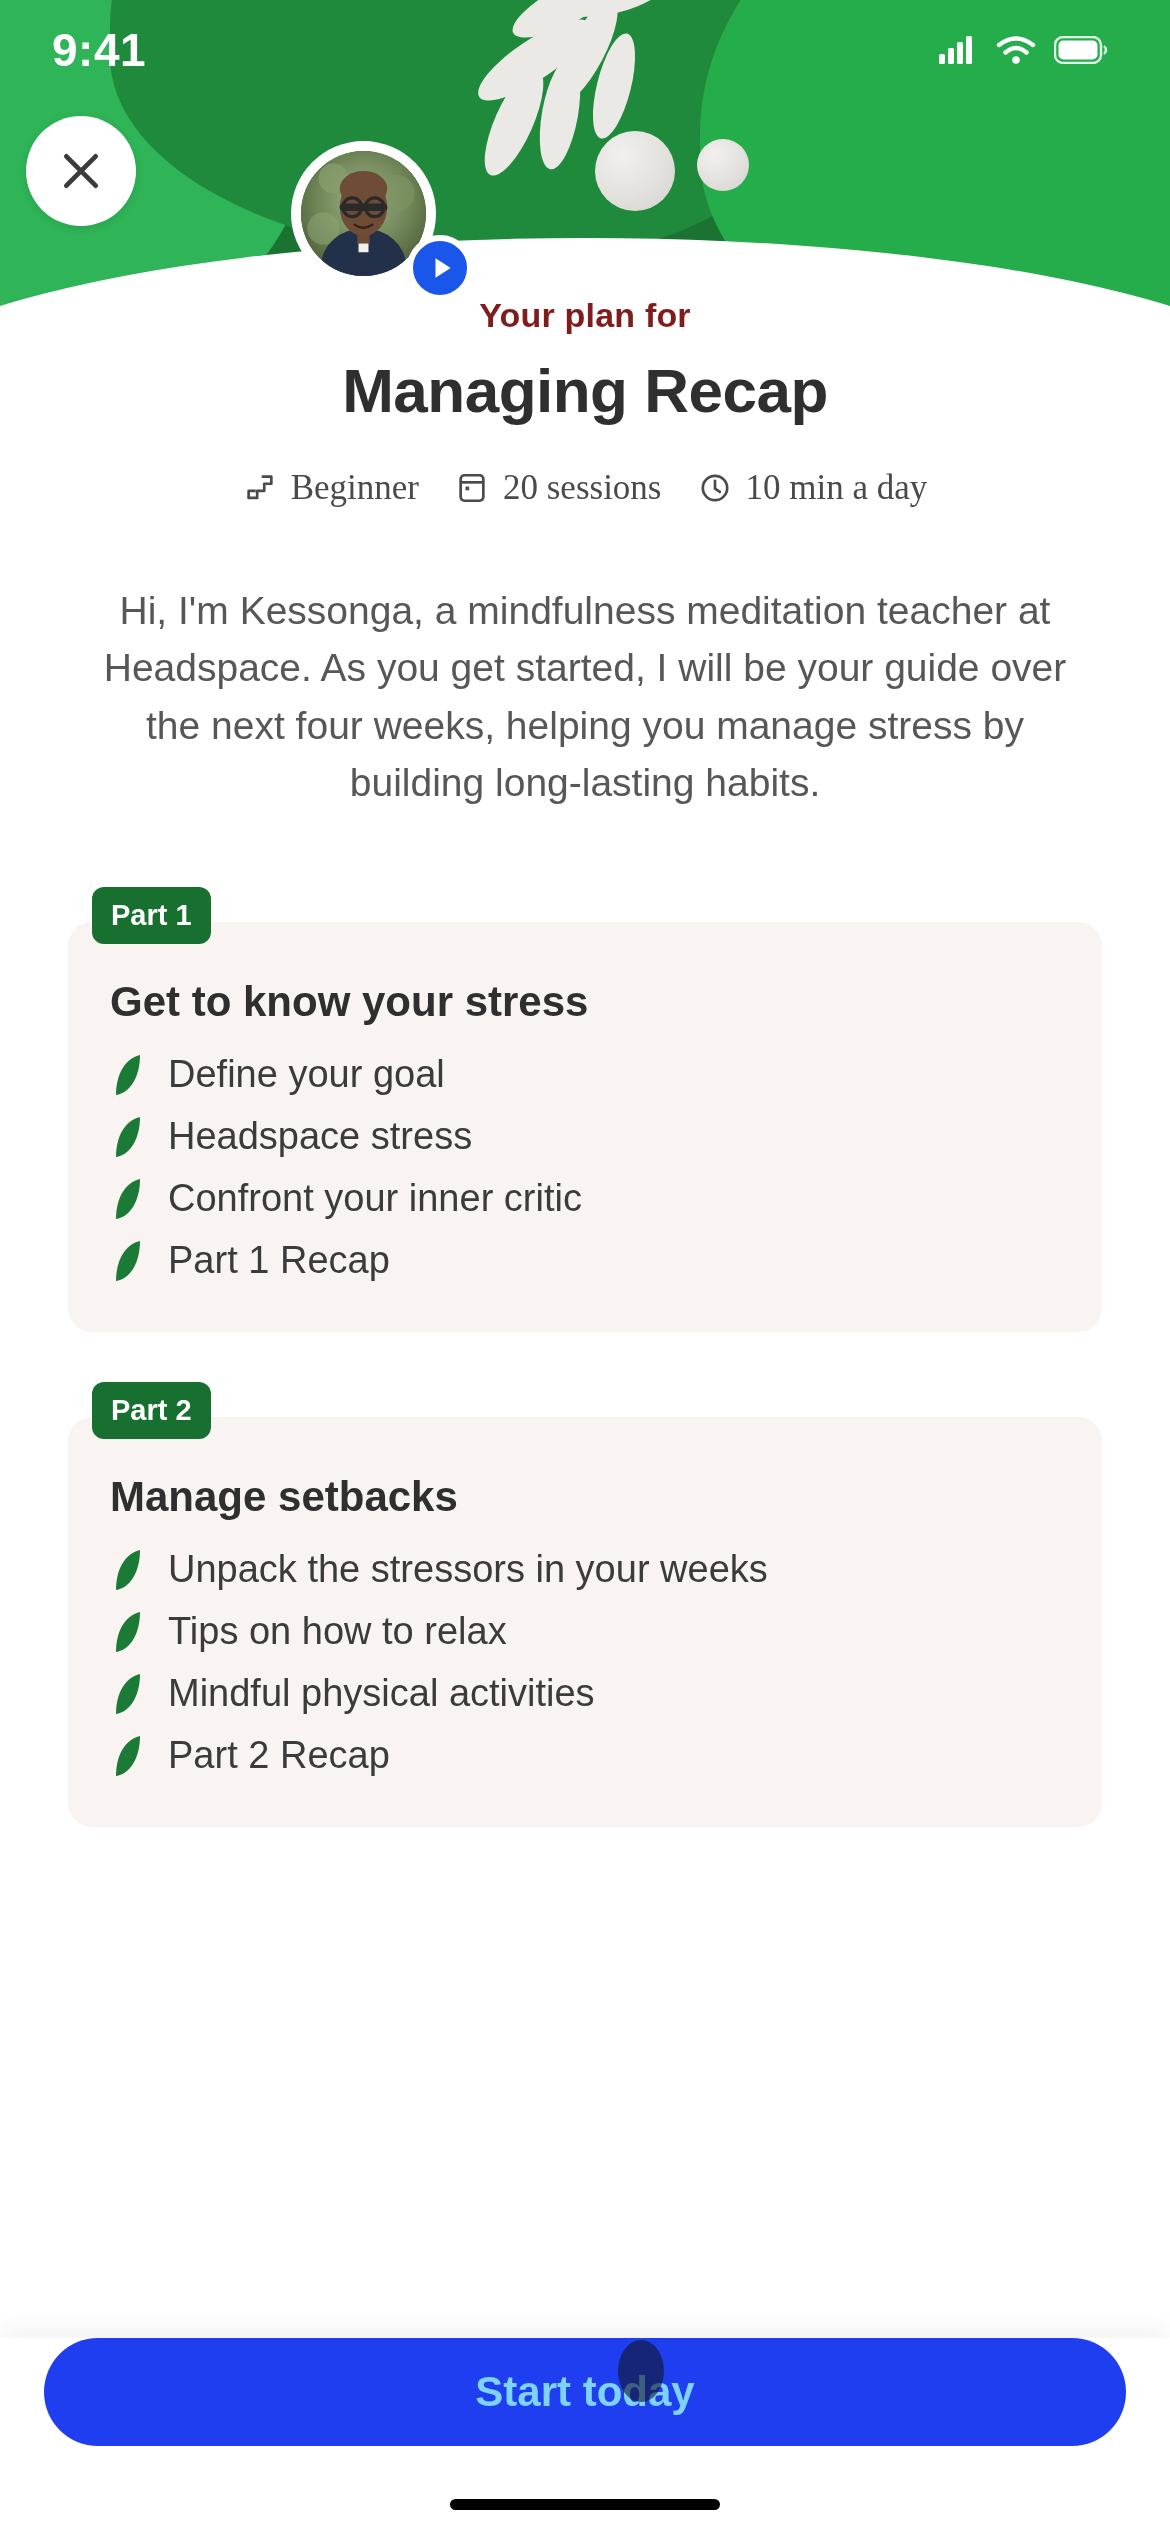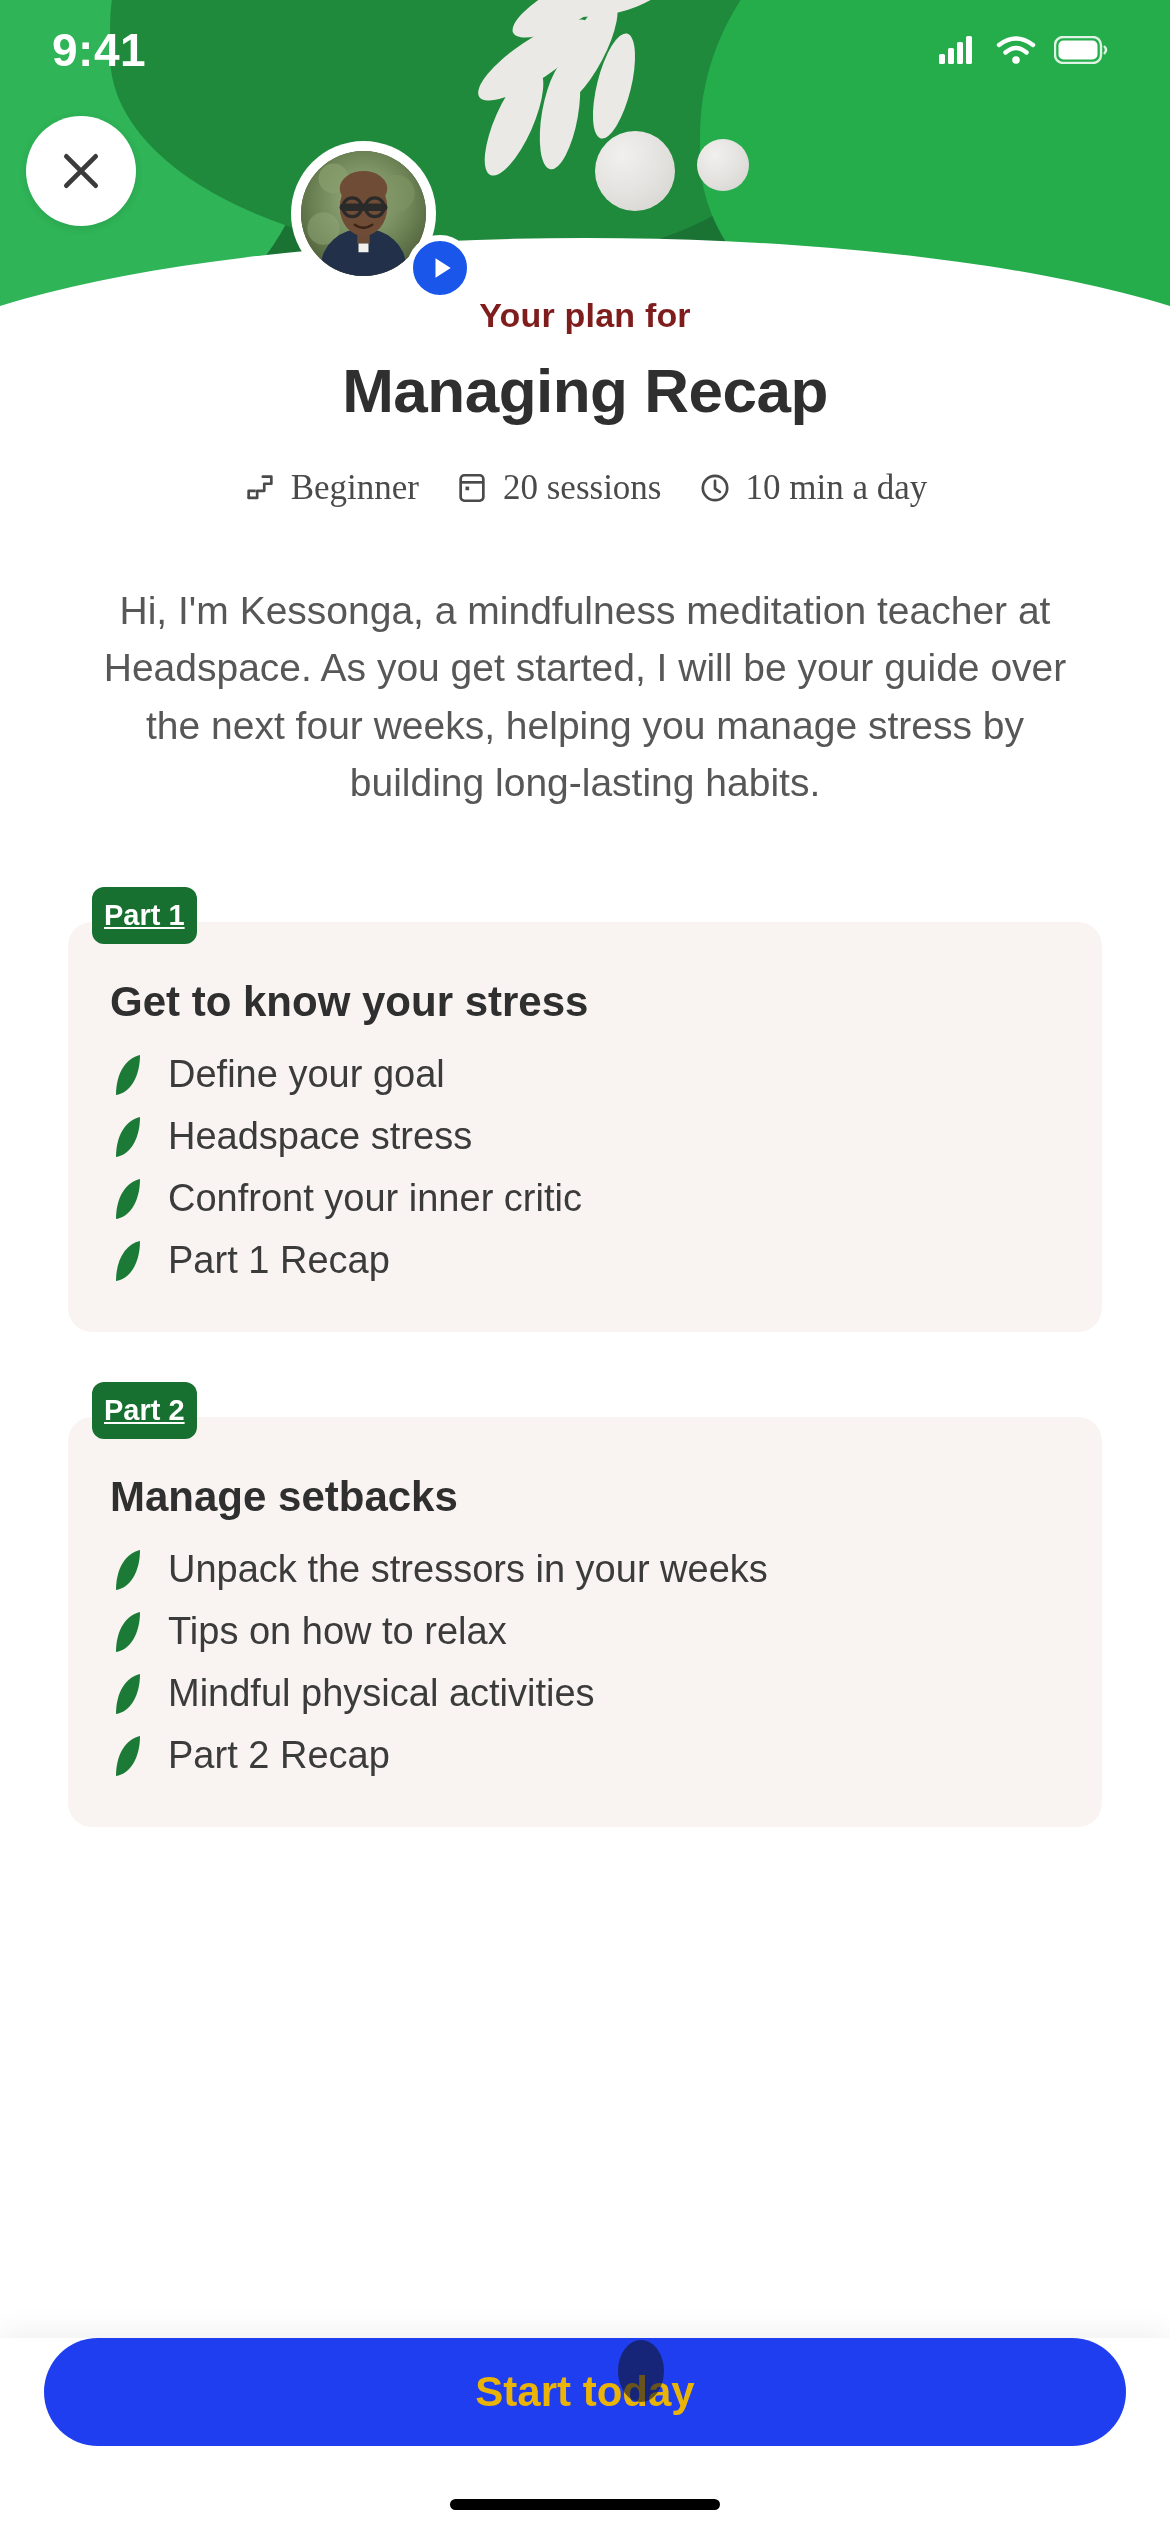--- a/index.html
+++ b/index.html
@@ -110,22 +110,22 @@
     font-size:39px; line-height:1.47; color:#575757;
   }
 
   
   .part { position:relative; margin:0 68px; }
   .part-1 { margin-top:76px; }
   .part-2 { margin-top:50px; }
   .badge {
     position:relative; z-index:3;
     display:inline-block; background:#17702f; color:#ffffff;
-    font-size:29px; font-weight:700; padding:12px 12px;
-    border-radius:12px; margin-left:24px;text-decoration:underline;
+    font-size:29px; font-weight:700; padding:12px 19px;
+    border-radius:12px; margin-left:24px;
   }
   .card {
     background:#f9f4f2; border-radius:24px;
     margin-top:-22px; padding:56px 42px 40px 42px;
   }
   .card-title {
     font-size:42px; font-weight:700; color:#2f2f2f; margin-bottom:18px;
   }
   .lesson {
     display:flex; align-items:flex-start; gap:24px; padding:9px 0;
@@ -135,21 +135,21 @@
 
   
   .footer {
     position:absolute; left:0; bottom:0; width:1170px; height:194px;
     background:#ffffff; z-index:8;
     box-shadow:0 -10px 24px rgba(0,0,0,.05);
   }
   .cta {
     position:absolute; left:44px; top:0px; width:1082px; height:108px;
     background:#1f3ef0; border:none; border-radius:54px;
-    color:#eab308; font-size:42px; font-weight:700;
+    color:#7dd3fc; font-size:42px; font-weight:700;
     font-family:"Liberation Sans", sans-serif;
     display:flex; align-items:center; justify-content:center;
   }
   .cursor {
     position:absolute; left:618px; top:2px; width:46px; height:62px;
     background:rgba(18,22,40,.60); border-radius:50%; z-index:9;
     pointer-events:none;
   }
   .home-indicator {
     position:absolute; left:50%; transform:translateX(-50%); bottom:22px;

